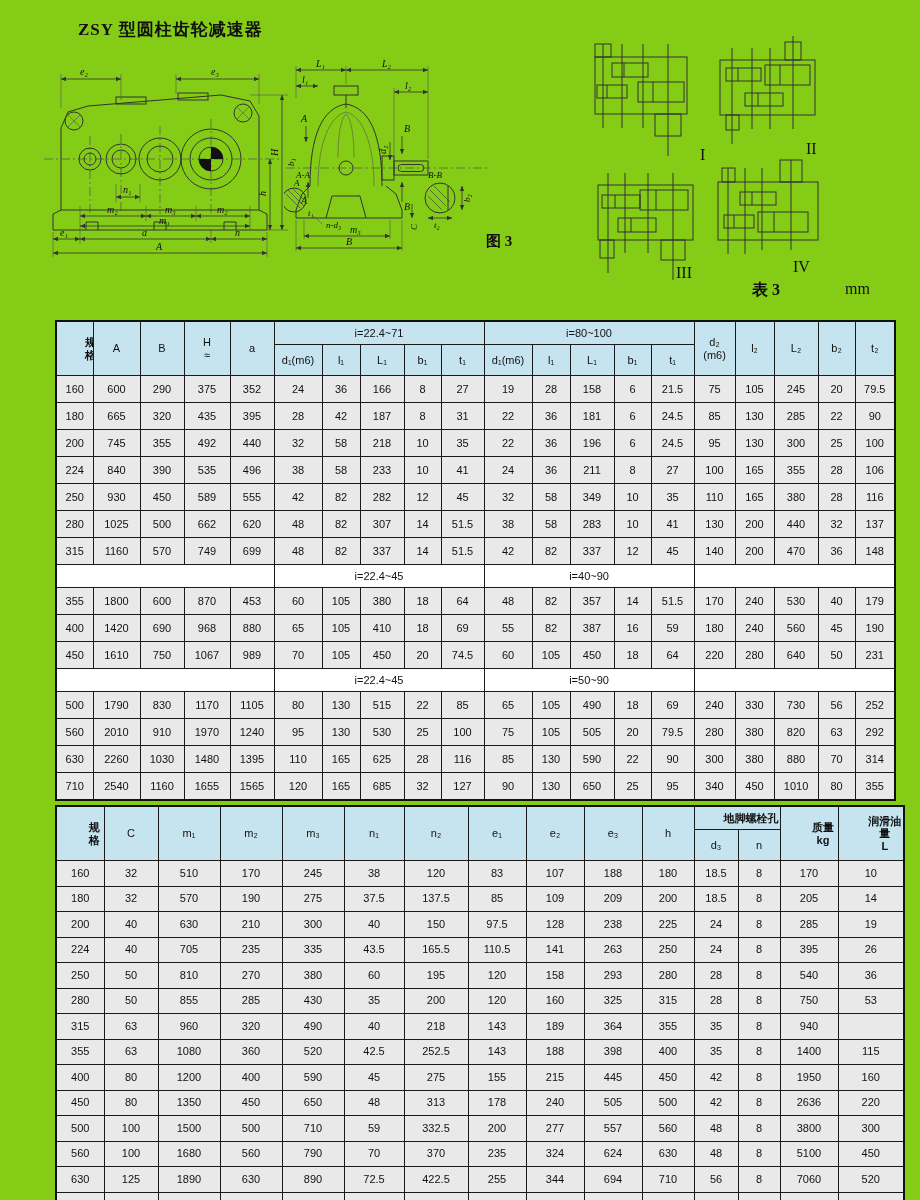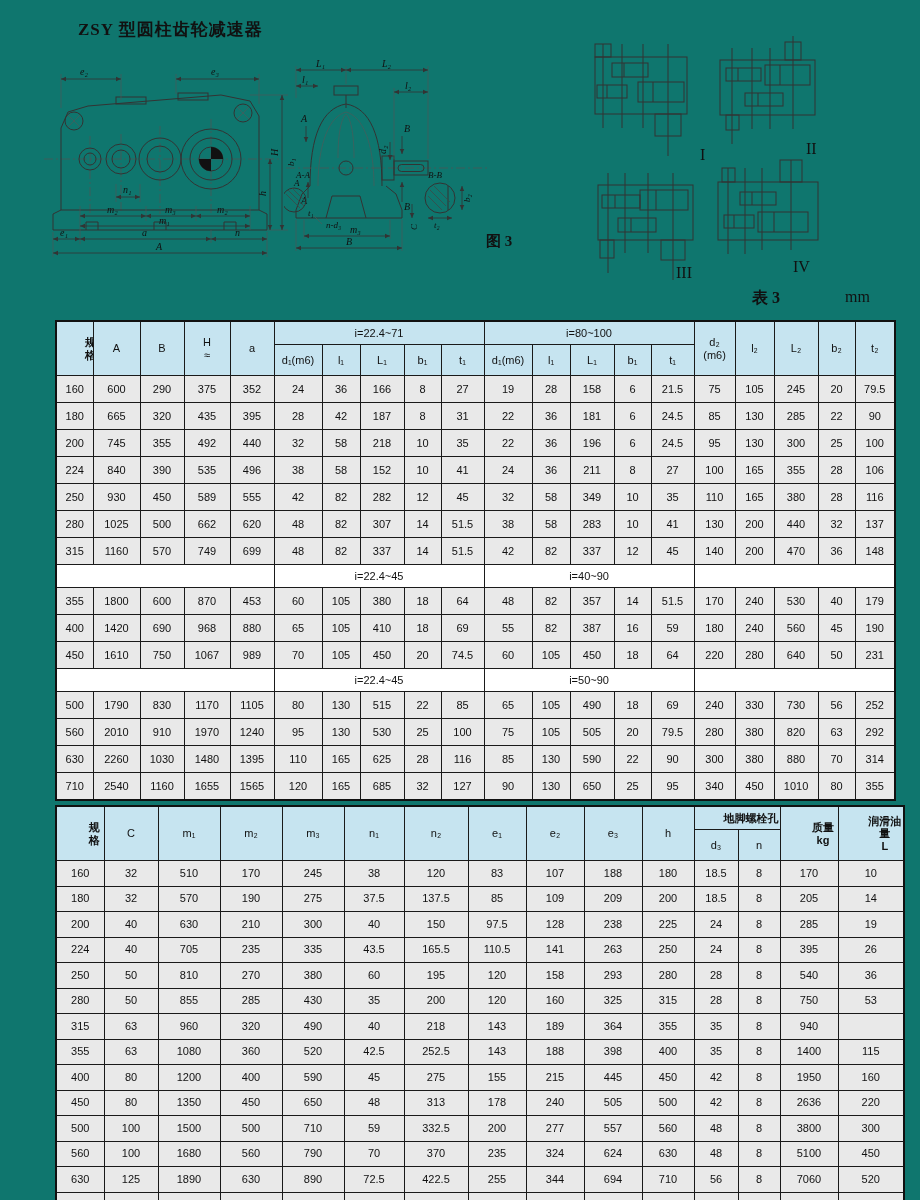--- a/index.html
+++ b/index.html
@@ -1,21 +1,21 @@
 <!DOCTYPE html>
 <html><head>
 <meta charset="utf-8">
 <style>
   html,body{margin:0;padding:0;background:#ffffff;}
-  #canvas{position:relative;width:920px;height:1200px;background:#0f766e;overflow:hidden;
+  #canvas{position:relative;width:920px;height:1200px;background:#84cc16;overflow:hidden;
           font-family:"Liberation Sans","DejaVu Sans",sans-serif;color:#111;}
   .abs{position:absolute;}
   #page-title{left:78px;top:18px;font:bold 17px "Liberation Serif","DejaVu Serif",serif;letter-spacing:1px;}
   #figure-label{left:486px;top:232px;font:bold 15px "Liberation Serif","DejaVu Serif",serif;}
-  #table-label-row{left:752px;top:288px;width:118px;display:flex;justify-content:space-between;
+  #table-label-row{left:752px;top:280px;width:118px;display:flex;justify-content:space-between;
                    font:bold 16px "Liberation Serif","DejaVu Serif",serif;text-align:center;}
   #table-label-row .unit{font-weight:normal;font-family:"Liberation Serif",serif;}
   .variant-label{font:16px "Liberation Serif","DejaVu Serif",serif;}
 
   
   svg .ln{fill:none;stroke:#333;stroke-width:1;}
   svg .thin{fill:none;stroke:#555;stroke-width:0.6;}
   svg .cl{fill:none;stroke:#555;stroke-width:0.7;stroke-dasharray:9 3 2 3;}
   svg .dim{stroke:#333;stroke-width:0.8;fill:none;}
   svg .hatch{stroke:#444;stroke-width:0.7;}
@@ -400,21 +400,21 @@
             <td>100</td>
           </tr>
           <tr>
             <td>224</td>
             <td>840</td>
             <td>390</td>
             <td>535</td>
             <td>496</td>
             <td>38</td>
             <td>58</td>
-            <td>152</td>
+            <td>233</td>
             <td>10</td>
             <td>41</td>
             <td>24</td>
             <td>36</td>
             <td>211</td>
             <td>8</td>
             <td>27</td>
             <td>100</td>
             <td>165</td>
             <td>355</td>

